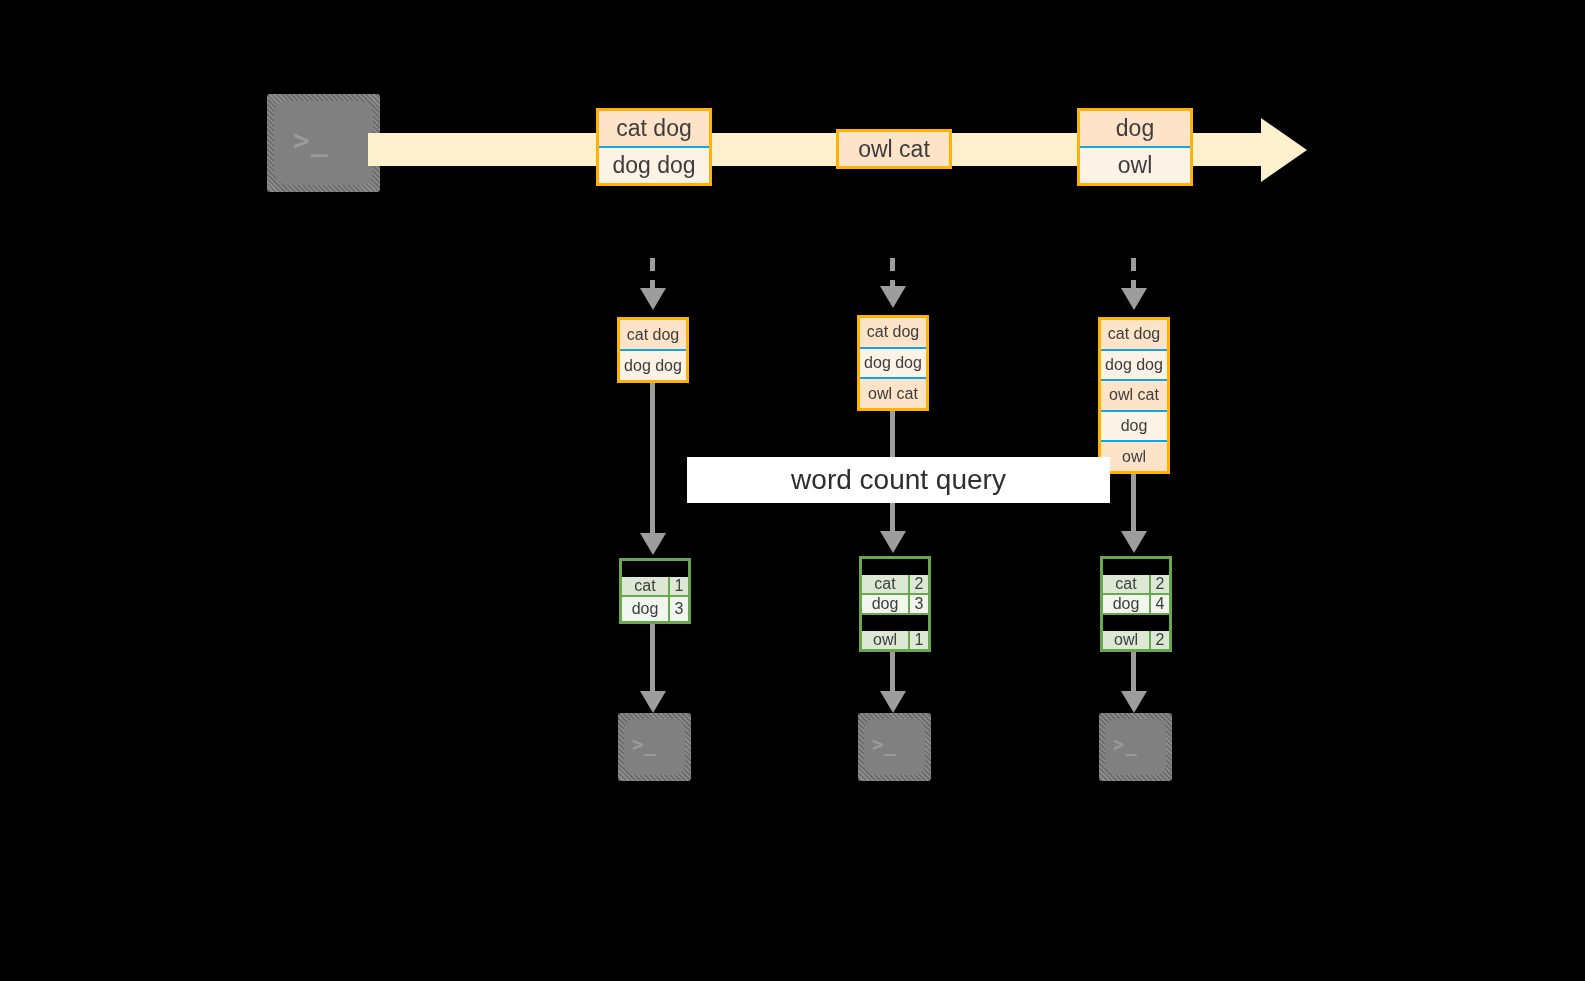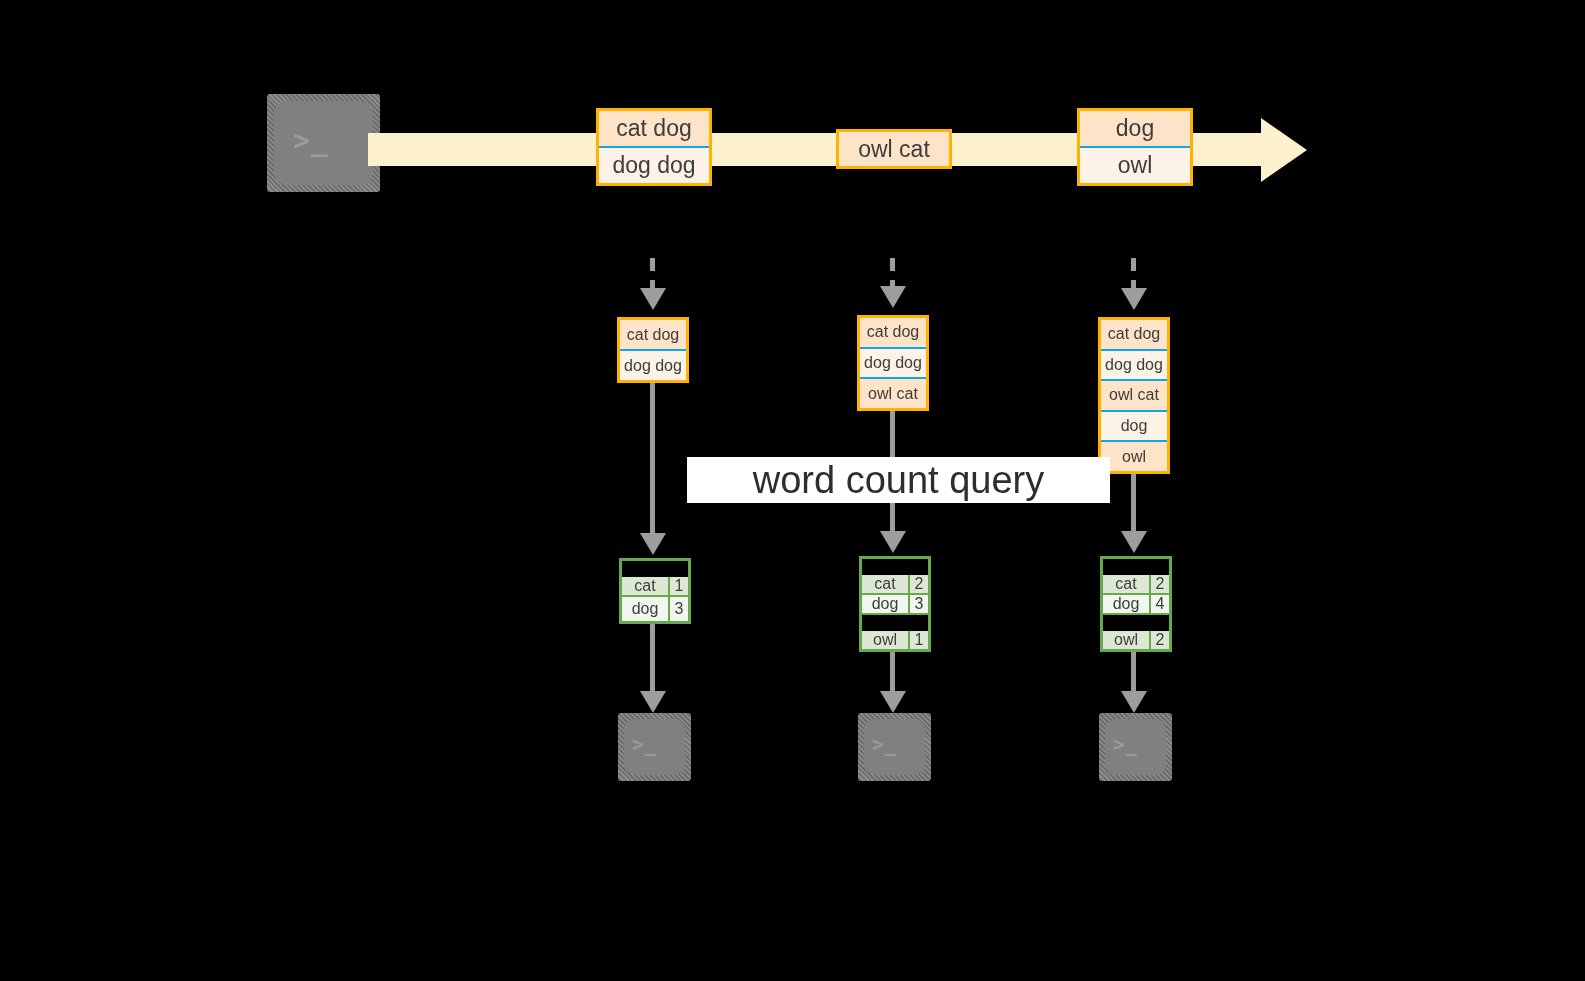--- a/index.html
+++ b/index.html
@@ -114,21 +114,21 @@
   }
 
   
   .query-label {
     position: absolute;
     background: #ffffff;
     display: flex;
     align-items: center;
     justify-content: center;
     color: #2e2e2e;
-    font-size: 38px;
+    font-size: 28px;
     white-space: nowrap;
   }
 </style>
 </head>
 <body>
 
 <div id="stage">
 
   <div class="term" style="left:267px; top:94px; width:113px; height:98px;">
     <div class="term-inner"></div>

